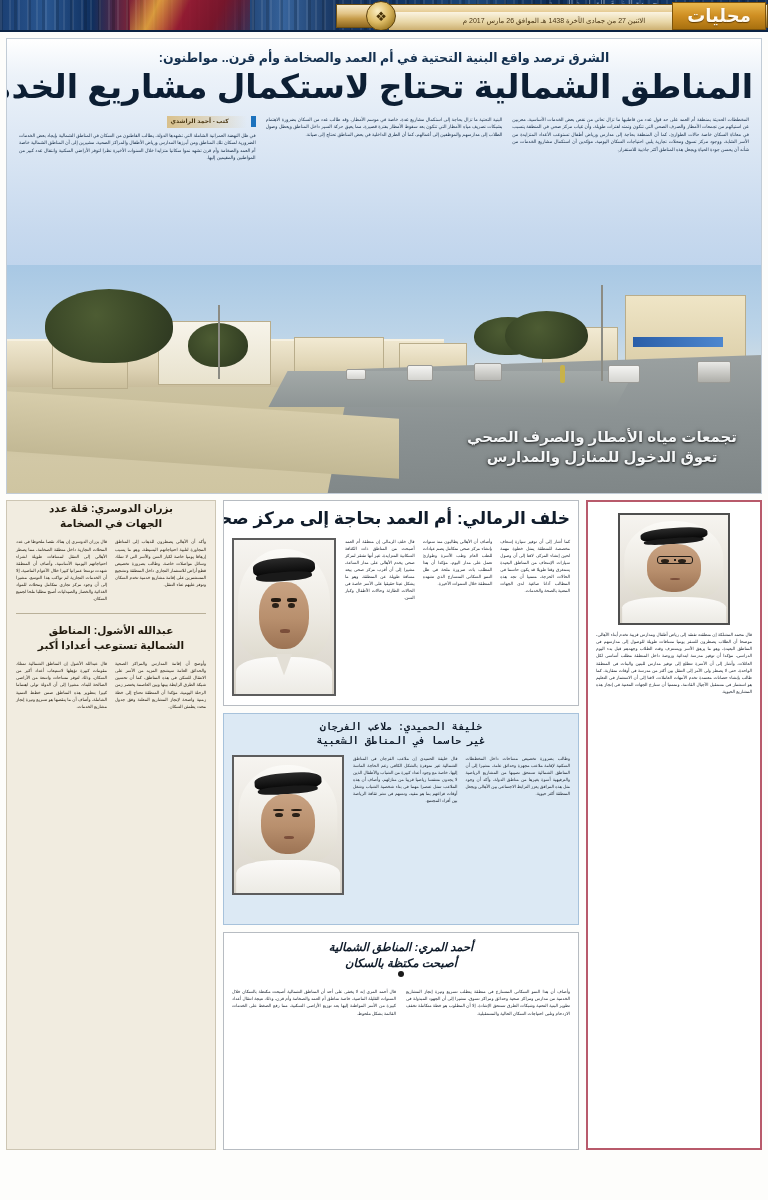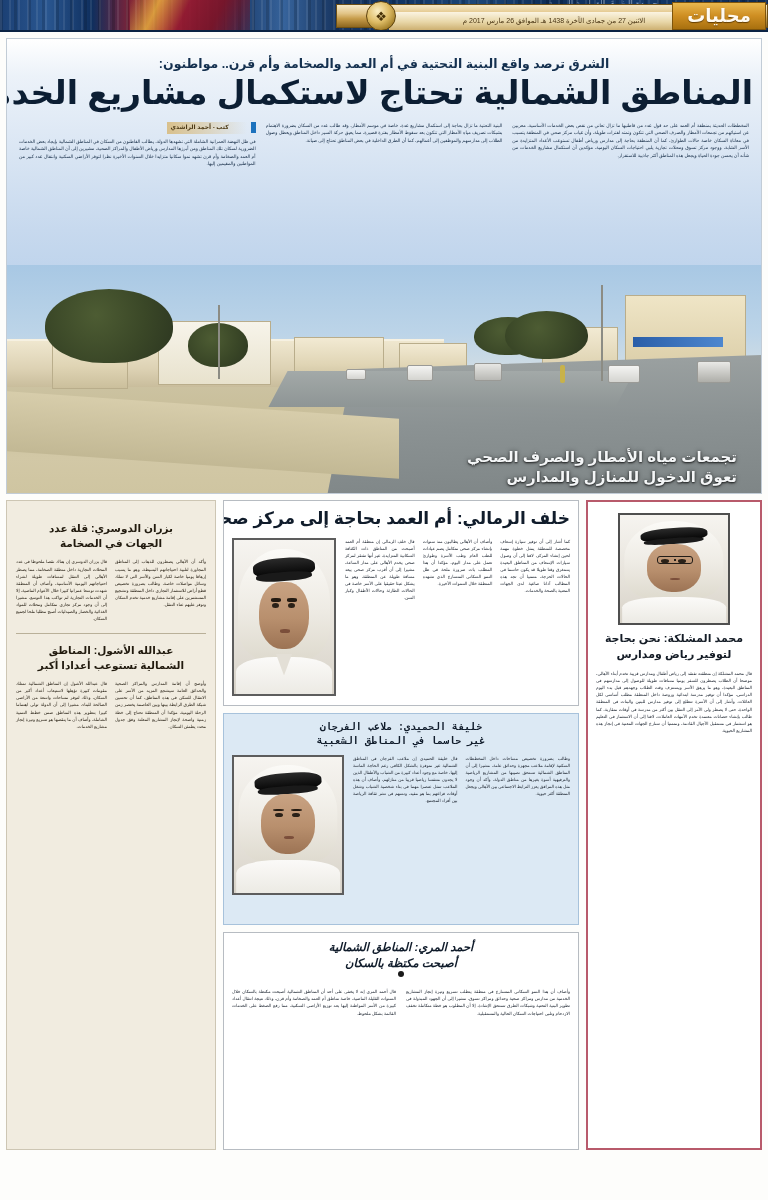--- a/index.html
+++ b/index.html
@@ -86,21 +86,21 @@
     font-size: 9px; color: #cfe0f5; white-space: nowrap;
     letter-spacing: 1px; opacity: .55;
   }
 
   
   .lead {
     position: relative;
     background: linear-gradient(180deg, #ffffff 0%, #ecf2f9 8%, #c7d9ee 42%, #a8c6e6 78%, #9cbfe2 100%);
     border: 1px solid #c2ccd6;
     margin: 6px 6px 0 6px;
-    padding: 7px 8px 0 8px;
+    padding: 1px 8px 0 8px;
     height: 456px;
     overflow: hidden;
   }
   .kicker {
     text-align: center;
     font-size: 12.5px; font-weight: bold; color: #14304f;
     letter-spacing: -.2px;
     margin: 10px 0 4px 0;
     white-space: nowrap;
   }
@@ -210,22 +210,22 @@
     position: absolute; width: 2px; background: #8c8c84;
   }
   .photo .pole.p1 { left: 28%; top: 40px; height: 74px; }
   .photo .pole.p2 { right: 21%; top: 20px; height: 96px; }
   .photo .person {
     position: absolute; right: 26%; top: 100px; width: 5px; height: 18px;
     background: #c8b24a; border-radius: 2px;
   }
 
   .photo-caption {
-    position: absolute; right: 24px; bottom: 6px;
-    line-height: 1.35;
+    position: absolute; right: 24px; bottom: 26px;
+    text-align: center; line-height: 1.35;
     text-shadow: 0 1px 2px rgba(0,0,0,.75), 0 0 4px rgba(0,0,0,.5);
   }
   .photo-caption div {
     font-size: 15px; font-weight: bold; color: #f4f6f7; white-space: nowrap;
   }
 
   
   .body-area {
     position: relative;
     margin: 6px;
@@ -233,21 +233,21 @@
     display: flex;
     flex-direction: row;
     gap: 7px;
   }
 
   
   .col-side {
     width: 210px; flex: none;
     background: #f1ece0;
     border: 1px solid #cdc6b4;
-    padding: 20px 9px;
+    padding: 0 9px;
     overflow: hidden;
   }
   .side-head {
     text-align: center;
     font-size: 10.5px; font-weight: bold; color: #211a0e;
     line-height: 1.45; margin-bottom: 7px;
     white-space: nowrap;
   }
   .side-body {
     display: flex; gap: 8px;
@@ -473,24 +473,20 @@
             <div class="agal"></div>
             <div class="agal2"></div>
             <div class="face"></div>
             <div class="glasses"></div>
             <div class="eye l"></div>
             <div class="eye r"></div>
             <div class="mouth"></div>
             <div class="thobe"></div>
           </div>
         </div>
-        <div class="pc-head">
-          <div>محمد المشلكة: نحن بحاجة</div>
-          <div>لتوفير رياض ومدارس</div>
-        </div>
         <div class="pc-body">قال محمد المشلكة إن منطقته تفتقد إلى رياض أطفال ومدارس قريبة تخدم أبناء الأهالي، موضحا أن الطلاب يضطرون للسفر يوميا مسافات طويلة للوصول إلى مدارسهم في المناطق البعيدة، وهو ما يرهق الأسر ويستنزف وقت الطلاب وجهدهم قبل بدء اليوم الدراسي، مؤكدا أن توفير مدرسة ابتدائية وروضة داخل المنطقة مطلب أساسي لكل العائلات. وأشار إلى أن الأسرة تتطلع إلى توفير مدارس للبنين والبنات في المنطقة الواحدة، حتى لا يضطر ولي الأمر إلى التنقل بين أكثر من مدرسة في أوقات متقاربة، كما طالب بإنشاء حضانات معتمدة تخدم الأمهات العاملات، لافتا إلى أن الاستثمار في التعليم هو استثمار في مستقبل الأجيال القادمة، ومتمنيا أن تسارع الجهات المعنية في إنجاز هذه المشاريع الحيوية.</div>
       </div>
     </div>
 
     <div class="col-main">
 
       <div class="card white" style="height:206px">
         <div class="card-head big">خلف الرمالي: أم العمد بحاجة إلى مركز صحي</div>
         <div class="card-row">
           <div class="card-text">

